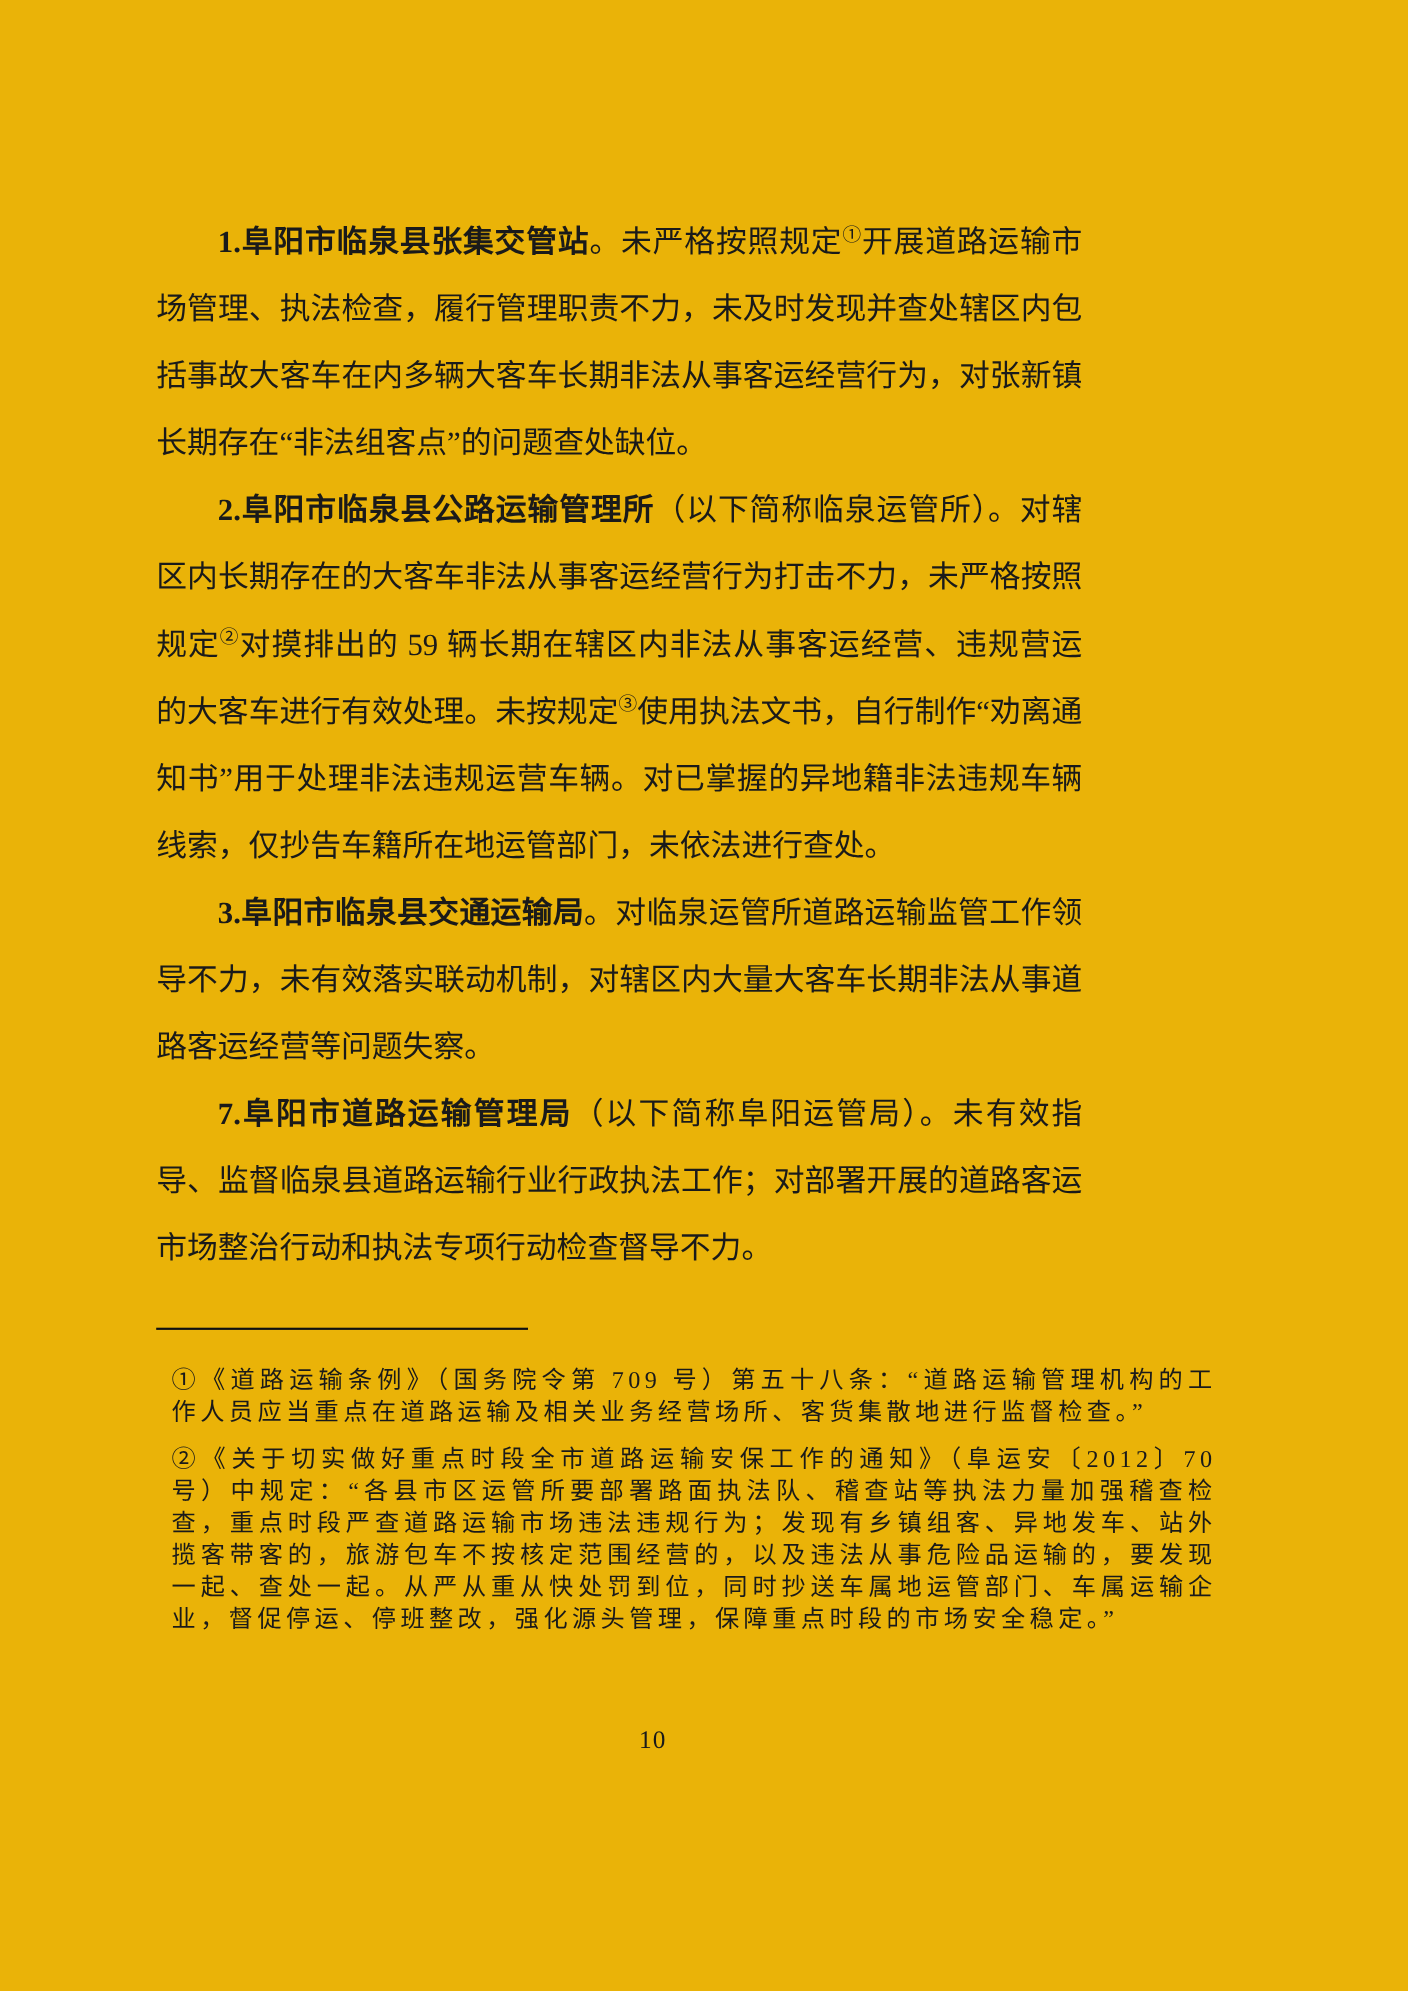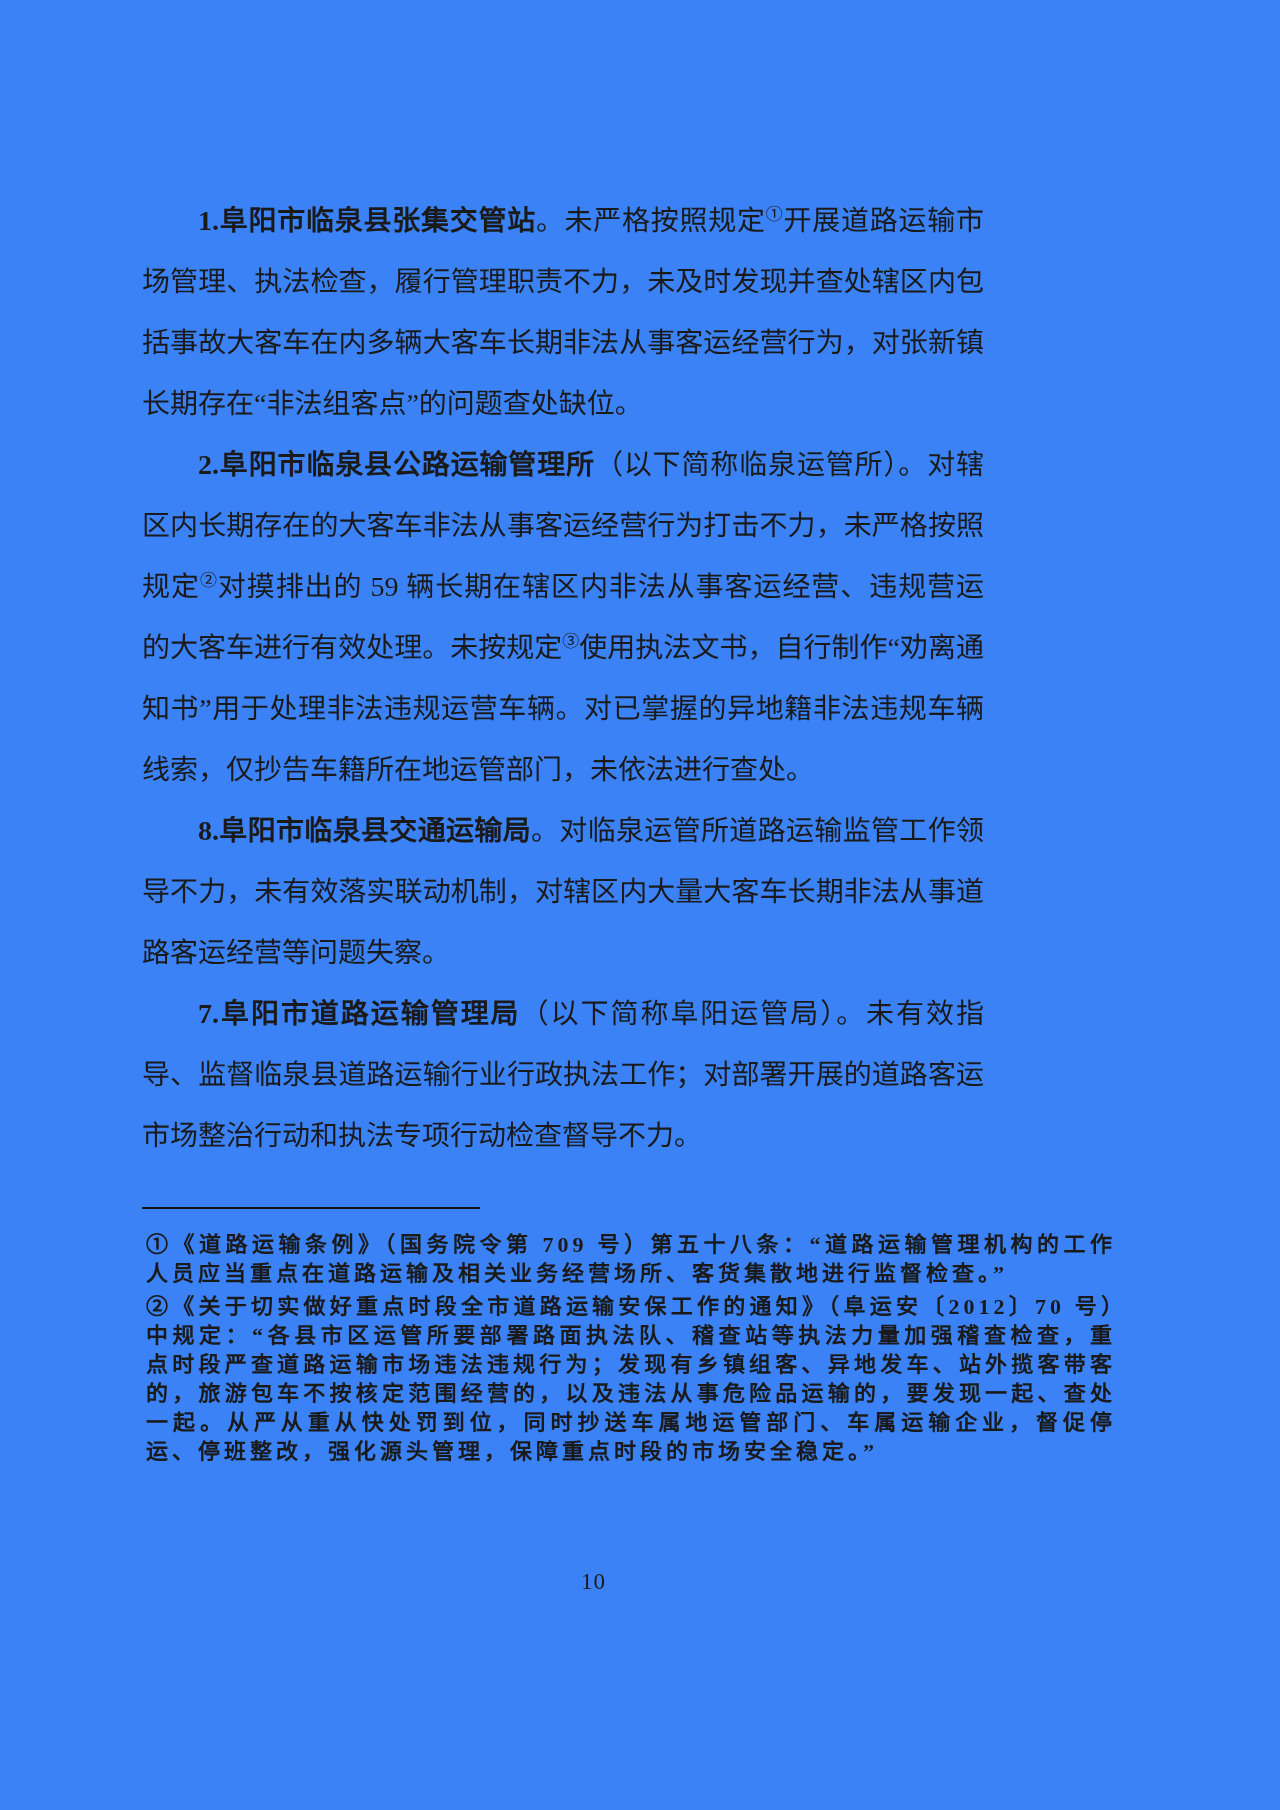--- a/index.html
+++ b/index.html
@@ -4,21 +4,21 @@
 <style>
   html, body {
     margin: 0;
     padding: 0;
     background: #ffffff;
   }
   .page {
     position: relative;
     width: 1280px;
     height: 1810px;
-    background: #3b82f6;
+    background: #eab308;
     overflow: hidden;
     font-family: "Liberation Serif", "DejaVu Serif", serif;
     color: #1a1a1a;
   }
   .body-block {
     position: absolute;
     left: 142px;
     top: 190px;
     width: 842px;
     font-size: 28px;
@@ -50,23 +50,22 @@
     position: absolute;
     left: 142px;
     top: 1226px;
     width: 978px;
     font-size: 22px;
     line-height: 29px;
     letter-spacing: 4px;
     text-align: justify;
   }
   .footnote {
-    margin: 4px;
+    margin: 14px;
     padding: 0;
-    font-weight: bold;
   }
   .page-number {
     position: absolute;
     left: 0;
     top: 1568px;
     width: 1187px;
     text-align: center;
     font-size: 23px;
     line-height: 28px;
     letter-spacing: 1px;
@@ -75,21 +74,21 @@
 </head>
 <body>
 
 <div class="page">
 
   <div class="body-block">
     <p class="para"><span class="org">1.阜阳市临泉县张集交管站</span><span>。未严格按照规定</span><sup class="ref">①</sup><span>开展道路运输市场管理、执法检查，履行管理职责不力，未及时发现并查处辖区内包括事故大客车在内多辆大客车长期非法从事客运经营行为，对张新镇长期存在“非法组客点”的问题查处缺位。</span></p>
 
     <p class="para"><span class="org">2.阜阳市临泉县公路运输管理所</span><span>（以下简称临泉运管所）。对辖区内长期存在的大客车非法从事客运经营行为打击不力，未严格按照规定</span><sup class="ref">②</sup><span>对摸排出的 59 辆长期在辖区内非法从事客运经营、违规营运的大客车进行有效处理。未按规定</span><sup class="ref">③</sup><span>使用执法文书，自行制作“劝离通知书”用于处理非法违规运营车辆。对已掌握的异地籍非法违规车辆线索，仅抄告车籍所在地运管部门，未依法进行查处。</span></p>
 
-    <p class="para"><span class="org">8.阜阳市临泉县交通运输局</span><span>。对临泉运管所道路运输监管工作领导不力，未有效落实联动机制，对辖区内大量大客车长期非法从事道路客运经营等问题失察。</span></p>
+    <p class="para"><span class="org">3.阜阳市临泉县交通运输局</span><span>。对临泉运管所道路运输监管工作领导不力，未有效落实联动机制，对辖区内大量大客车长期非法从事道路客运经营等问题失察。</span></p>
 
     <p class="para"><span class="org">7.阜阳市道路运输管理局</span><span>（以下简称阜阳运管局）。未有效指导、监督临泉县道路运输行业行政执法工作；对部署开展的道路客运市场整治行动和执法专项行动检查督导不力。</span></p>
   </div>
 
   <div class="footnote-sep"></div>
 
   <div class="footnotes">
     <div class="footnote">①《道路运输条例》（国务院令第 709 号）第五十八条：“道路运输管理机构的工作人员应当重点在道路运输及相关业务经营场所、客货集散地进行监督检查。”</div>
     <div class="footnote">②《关于切实做好重点时段全市道路运输安保工作的通知》（阜运安〔2012〕70 号）中规定：“各县市区运管所要部署路面执法队、稽查站等执法力量加强稽查检查，重点时段严查道路运输市场违法违规行为；发现有乡镇组客、异地发车、站外揽客带客的，旅游包车不按核定范围经营的，以及违法从事危险品运输的，要发现一起、查处一起。从严从重从快处罚到位，同时抄送车属地运管部门、车属运输企业，督促停运、停班整改，强化源头管理，保障重点时段的市场安全稳定。”</div>
   </div>

